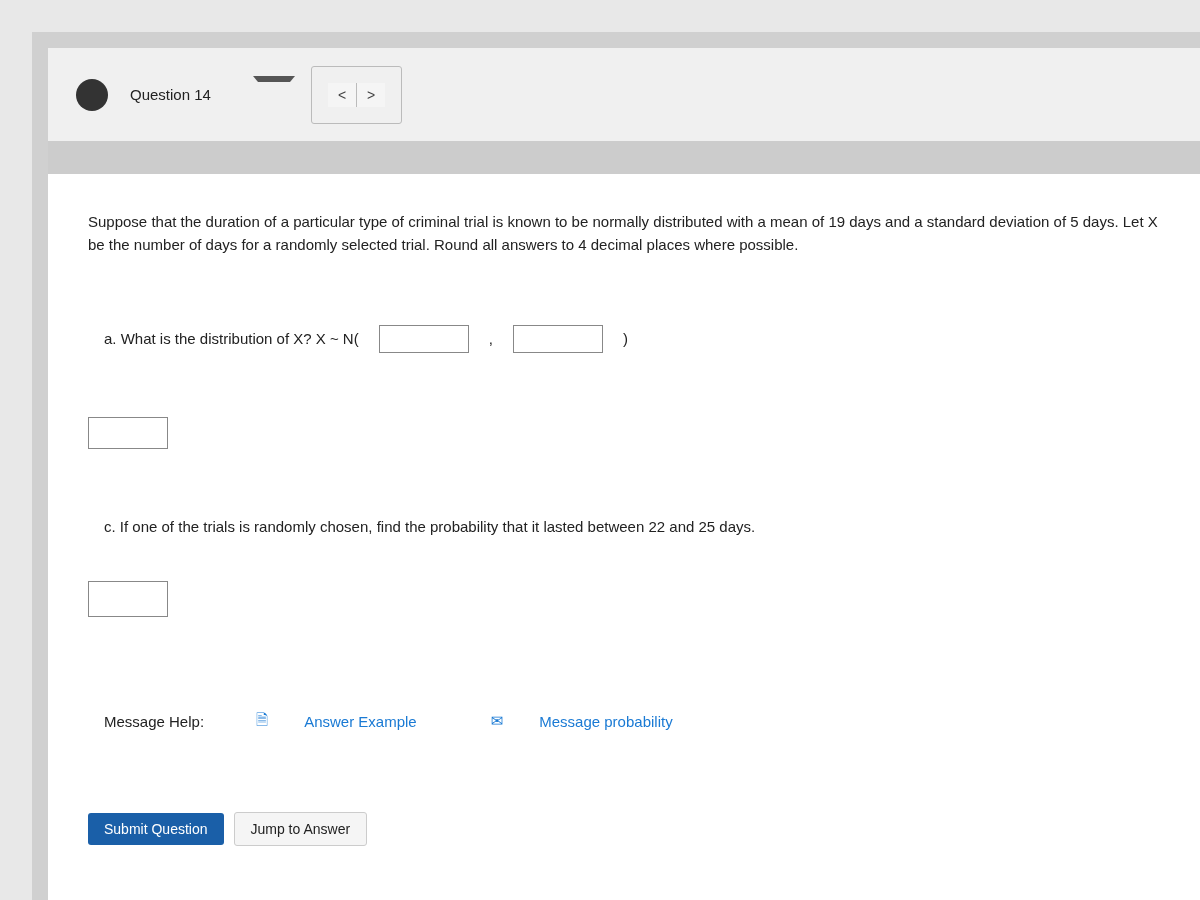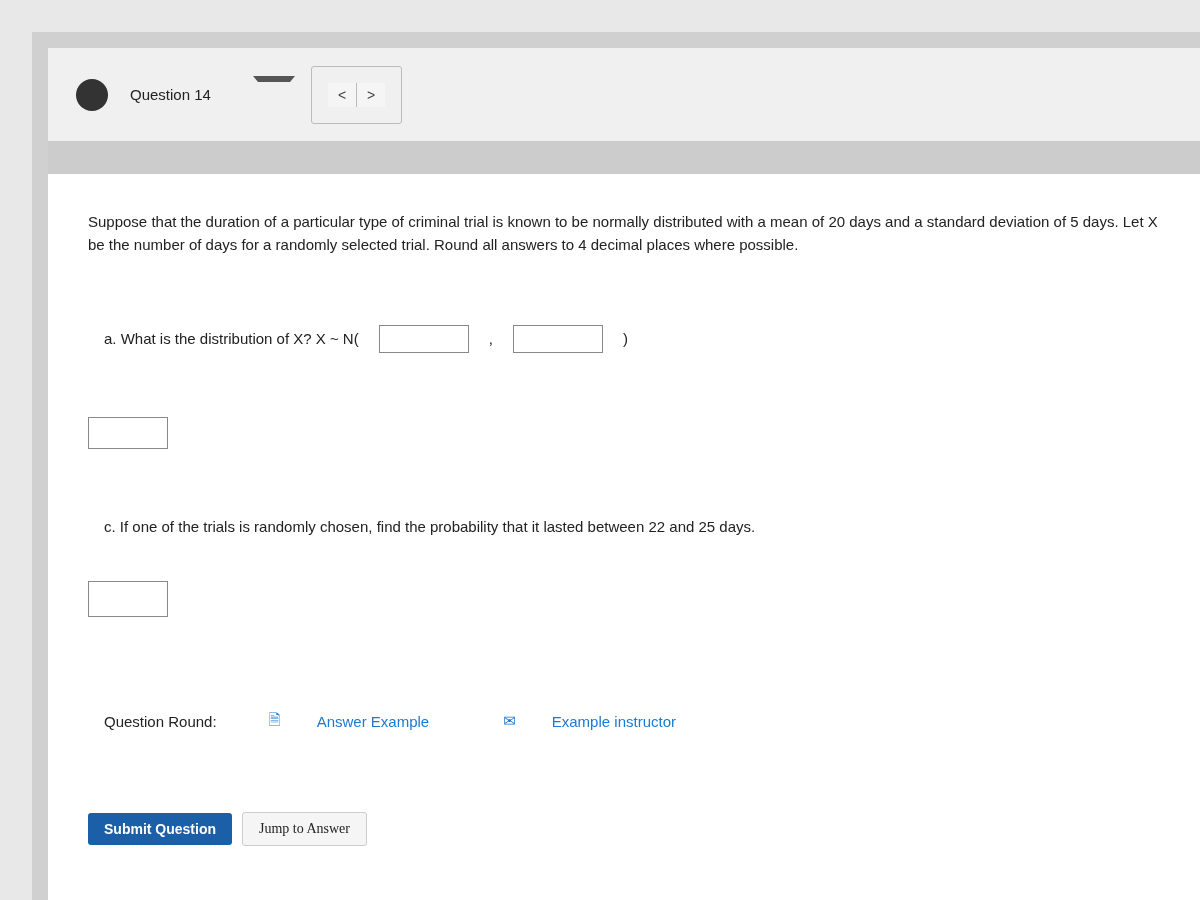--- a/index.html
+++ b/index.html
@@ -184,34 +184,33 @@
       gap: 10px;
       align-items: center;
     }
 
     .submit-btn {
       background-color: #1a5fa8;
       color: #ffffff;
       border: none;
       padding: 8px 16px;
       font-size: 14px;
-      font-weight: 700;
+      font-weight: 400;
       border-radius: 3px;
       cursor: pointer;
     }
 
     .jump-btn {
       background-color: #f5f5f5;
       color: #222;
       border: 1px solid #ccc;
       padding: 8px 16px;
       font-size: 14px;
       border-radius: 3px;
       cursor: pointer;
-      font-family: Liberation Serif, serif;
     }
 
     .separator {
       height: 1px;
       background-color: #ccc;
       margin-bottom: 0;
     }
   </style>
 </head>
 <body>
@@ -227,48 +226,48 @@
     <div class="nav-buttons">
       <button class="nav-btn">&lt;</button>
       <button class="nav-btn">&gt;</button>
     </div>
   </div>
 
   <div class="separator"></div>
 
   <div class="content-area">
 
-    <div class="problem-text">Suppose that the duration of a particular type of criminal trial is known to be normally distributed with a mean of 20 days and a standard deviation of 5 days. Let X be the number of days for a randomly selected trial. Round all answers to 4 decimal places where possible.</div>
+    <div class="problem-text">Suppose that the duration of a particular type of criminal trial is known to be normally distributed with a mean of 19 days and a standard deviation of 5 days. Let X be the number of days for a randomly selected trial. Round all answers to 4 decimal places where possible.</div>
 
     <div class="part part-a">
       <span>a. What is the distribution of X? X ~ N(</span>
       <input class="inline-input" type="text" placeholder="" style="">
       <span>,</span>
       <input class="inline-input" type="text" placeholder="" style="">
       <span>)</span>
     </div>
 
     <div class="part part-b">
       <input class="answer-box" type="text" placeholder="" style="">
     </div>
 
     <div class="part part-c">
       <span class="part-c-text">c. If one of the trials is randomly chosen, find the probability that it lasted between 22 and 25 days.</span>
       <input class="answer-box-c" type="text" placeholder="" style="">
     </div>
 
     <div class="question-help">
-      <span>Question Round:</span>
+      <span>Message Help:</span>
       <a class="help-link">
         <span class="help-icon">🗎</span>
         <span>Answer Example</span>
       </a>
       <a class="help-link">
         <span class="help-icon">✉</span>
-        <span>Example instructor</span>
+        <span>Message probability</span>
       </a>
     </div>
 
     <div class="button-row">
       <button class="submit-btn">Submit Question</button>
       <button class="jump-btn">Jump to Answer</button>
     </div>
 
   </div>
 </div>

